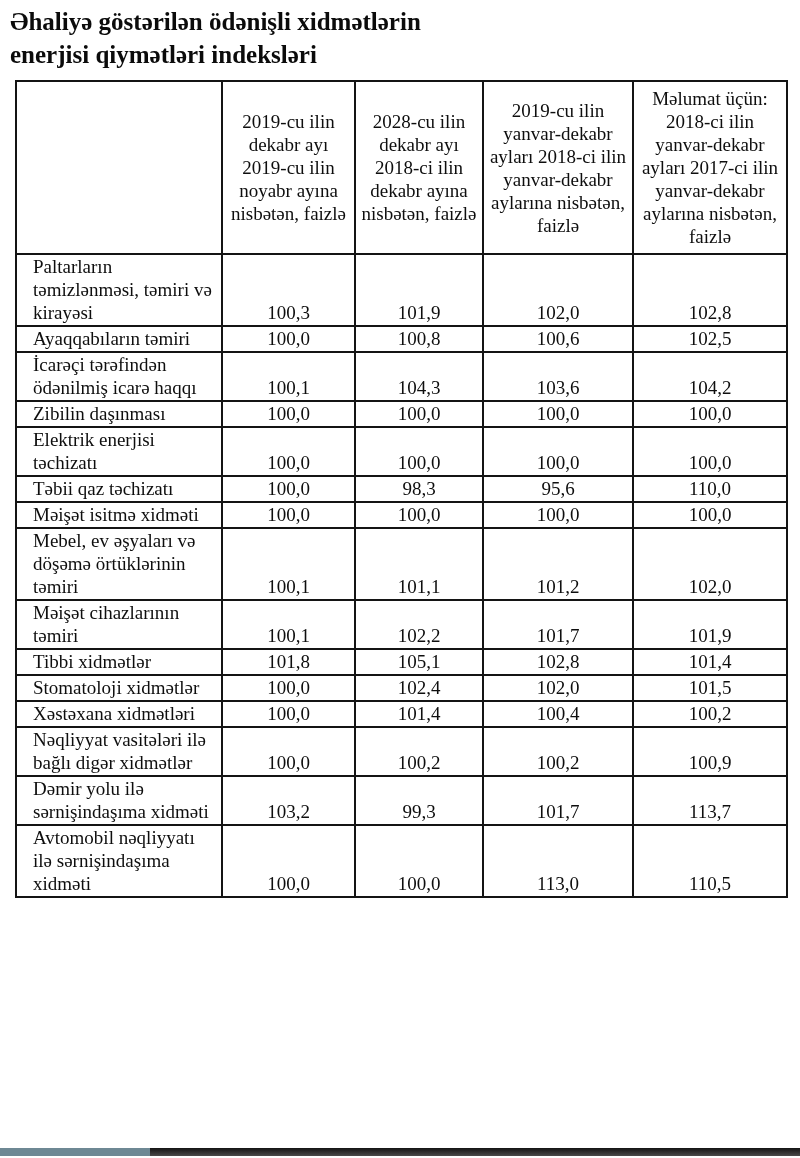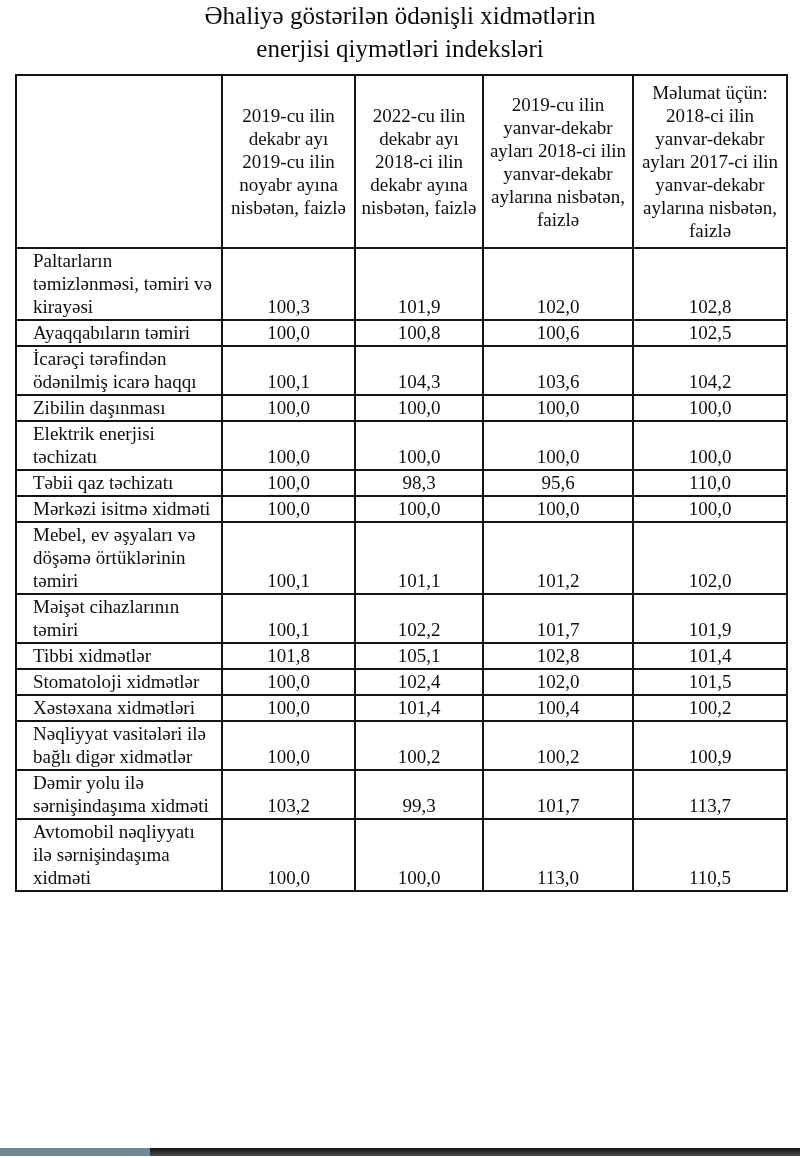--- a/index.html
+++ b/index.html
@@ -9,24 +9,24 @@
   body {
     width: 800px;
     height: 1158px;
     background: #ffffff;
     font-family: "Liberation Serif", "DejaVu Serif", serif;
     position: relative;
     overflow: hidden;
     color: #0e0e0e;
   }
   .page-title {
-    margin: 0 10px 9px;
-    text-align: center;
+    margin: 6px 10px 9px;
+    text-align: left;
     font-size: 25px;
-    font-weight: normal;
+    font-weight: bold;
     line-height: 1.3;
     color: #0b0b0b;
   }
   table.index-table {
     border-collapse: collapse;
     table-layout: fixed;
     margin-left: 15px;
     width: 771px;
     background: #ffffff;
   }
@@ -86,21 +86,21 @@
     <col style="width:206px">
     <col style="width:133px">
     <col style="width:128px">
     <col style="width:150px">
     <col style="width:154px">
   </colgroup>
   <thead>
     <tr>
         <th></th>
         <th>2019-cu ilin dekabr ayı 2019-cu ilin noyabr ayına nisbətən, faizlə</th>
-        <th>2022-cu ilin dekabr ayı 2018-ci ilin dekabr ayına nisbətən, faizlə</th>
+        <th>2028-cu ilin dekabr ayı 2018-ci ilin dekabr ayına nisbətən, faizlə</th>
         <th>2019-cu ilin yanvar-dekabr ayları 2018-ci ilin yanvar-dekabr aylarına nisbətən, faizlə</th>
         <th>Məlumat üçün: 2018-ci ilin yanvar-dekabr ayları 2017-ci ilin yanvar-dekabr aylarına nisbətən, faizlə</th>
       </tr>
   </thead>
   <tbody>
       <tr>
         <td class="label-cell">Paltarların təmizlənməsi, təmiri və kirayəsi</td>
         <td class="value-cell">100,3</td>
         <td class="value-cell">101,9</td>
         <td class="value-cell">102,0</td>
@@ -135,21 +135,21 @@
         <td class="value-cell">100,0</td>
       </tr>
       <tr>
         <td class="label-cell">Təbii qaz təchizatı</td>
         <td class="value-cell">100,0</td>
         <td class="value-cell">98,3</td>
         <td class="value-cell">95,6</td>
         <td class="value-cell">110,0</td>
       </tr>
       <tr>
-        <td class="label-cell">Mərkəzi isitmə xidməti</td>
+        <td class="label-cell">Məişət isitmə xidməti</td>
         <td class="value-cell">100,0</td>
         <td class="value-cell">100,0</td>
         <td class="value-cell">100,0</td>
         <td class="value-cell">100,0</td>
       </tr>
       <tr>
         <td class="label-cell">Mebel, ev əşyaları və döşəmə örtüklərinin təmiri</td>
         <td class="value-cell">100,1</td>
         <td class="value-cell">101,1</td>
         <td class="value-cell">101,2</td>

